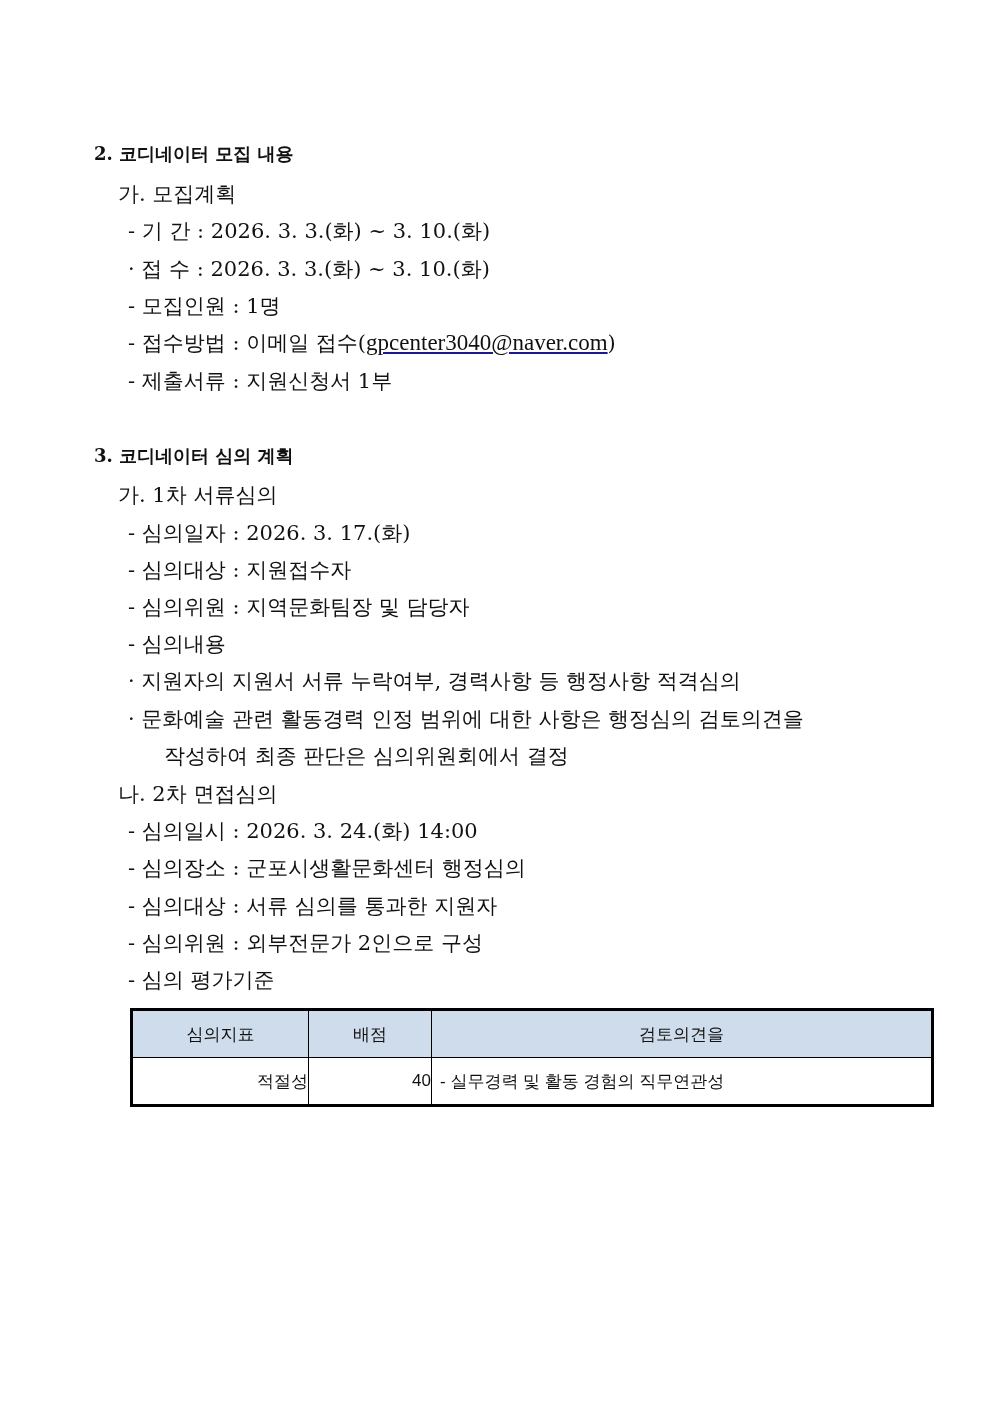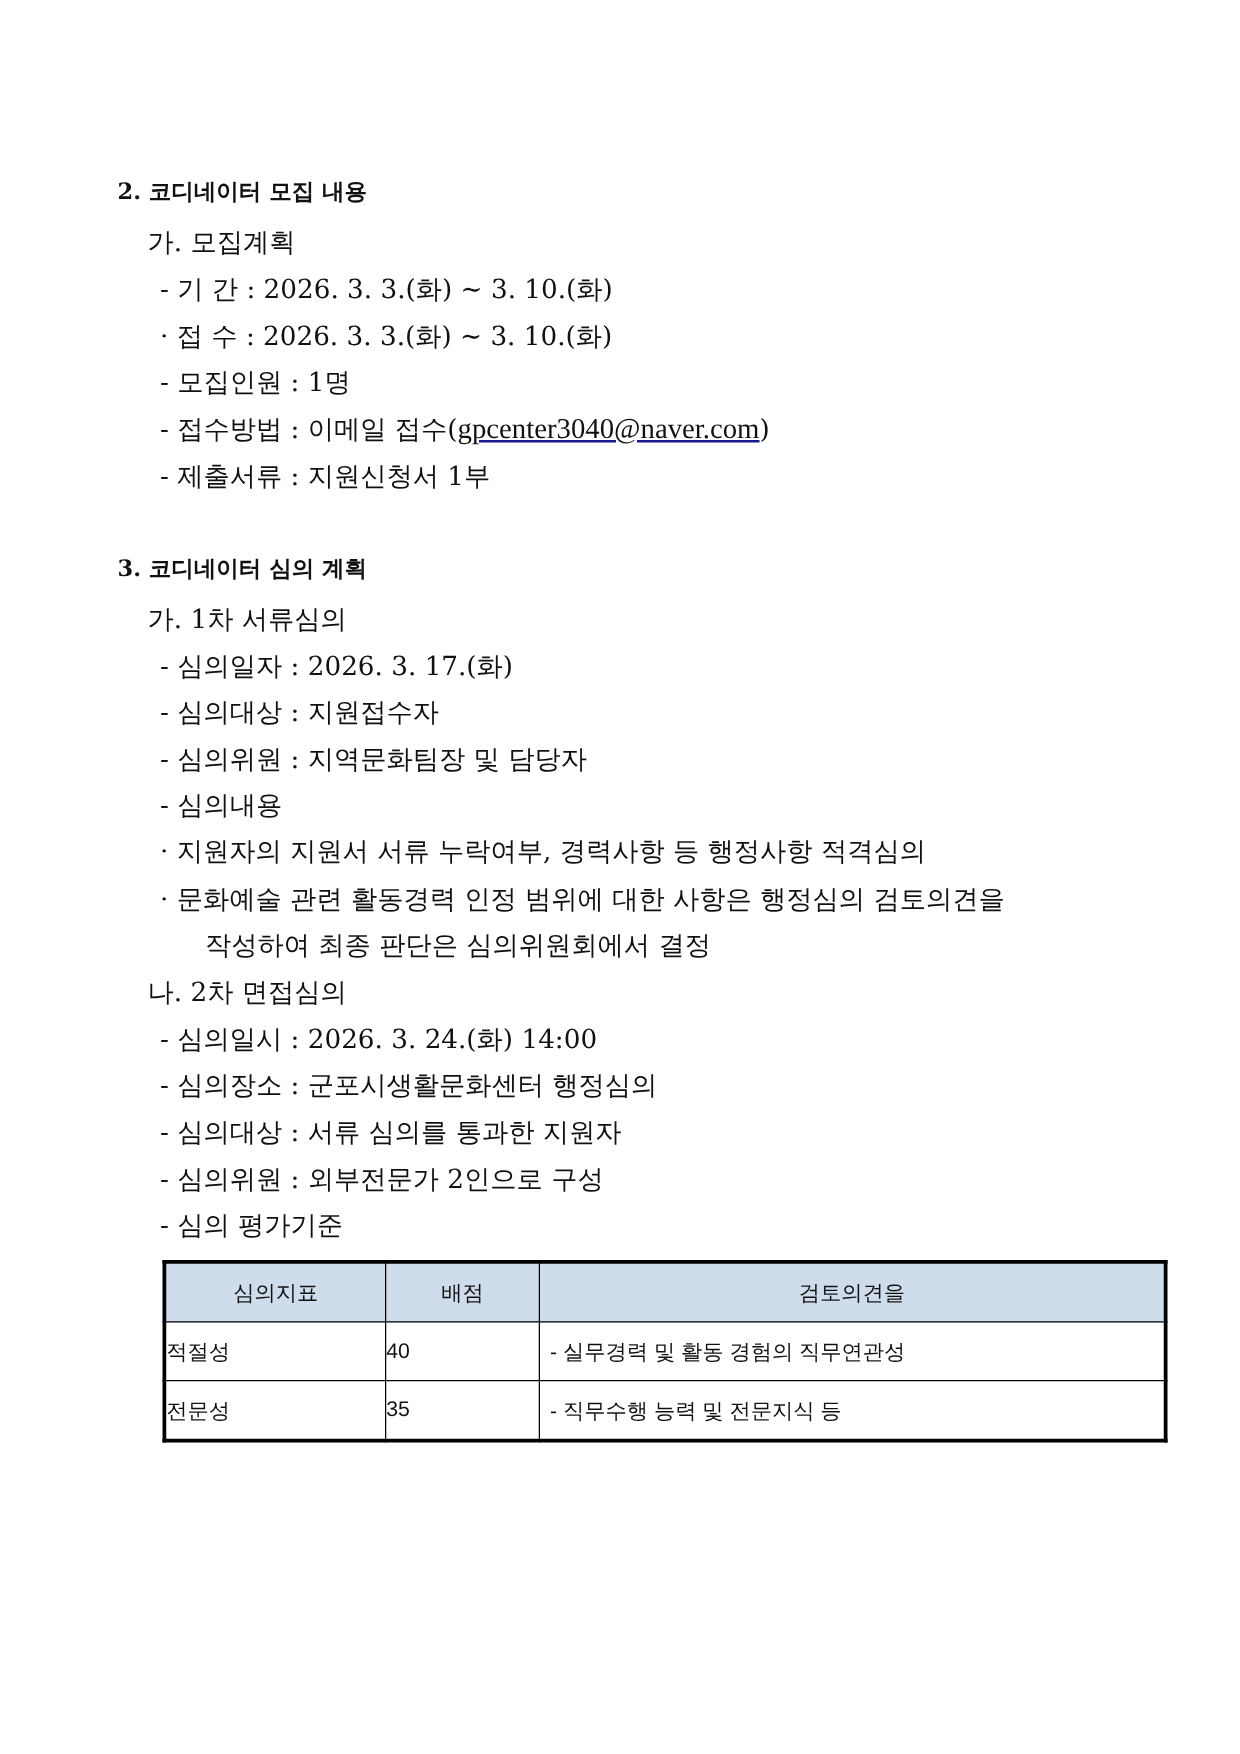--- a/index.html
+++ b/index.html
@@ -8,21 +8,21 @@
   .line { position: absolute; font-size: 21px; line-height: 28px; white-space: nowrap; }
   .h { font-weight: bold; font-size: 18px; left: 94px; }
   .sub { left: 118px; }
   .item { left: 128px; }
   .cont { left: 164px; }
   .email { text-decoration: underline; text-decoration-color: #1a1a8c; font-family: "Liberation Serif", serif; font-size: 23px; }
   table.crit { position: absolute; left: 96px; top: 1008px; width: 804px; border-collapse: collapse;
                border: 3px solid #000; font-family: Liberation Sans, sans-serif; font-size: 17px; margin-left: 34px; }
   table.crit th, table.crit td { border: 1px solid #000; height: 46px; padding: 0; }
   table.crit th { background: #cfdcec; font-weight: normal; text-align: center; }
-  table.crit td { text-align: left; }
+  table.crit td { text-align: right; }
   table.crit td.detail { text-align: left; padding-left: 8px; }
   .c1 { width: 175px; } .c2 { width: 122px; }
 </style>
 </head>
 <body>
 
 <div>
   <div class="line h" style="top:140px">2. 코디네이터 모집 내용</div>
   <div class="line sub" style="top:180px">가. 모집계획</div>
   <div class="line item" style="top:217px">- 기    간 : 2026. 3. 3.(화) ~ 3. 10.(화)</div>
@@ -59,19 +59,14 @@
       <th class="c2">배점</th>
       <th>검토의견을</th>
     </tr>
   </thead>
   <tbody>
     <tr>
       <td>적절성</td>
       <td>40</td>
       <td class="detail">-  실무경력 및 활동 경험의 직무연관성</td>
     </tr>
-    <tr>
-      <td>전문성</td>
-      <td>35</td>
-      <td class="detail">-  직무수행 능력 및 전문지식 등</td>
-    </tr>
   </tbody>
 </table>
 
 </body></html>

